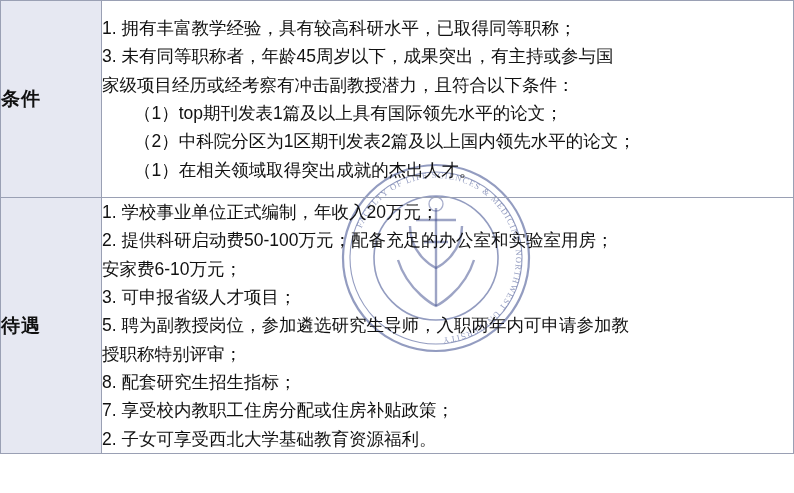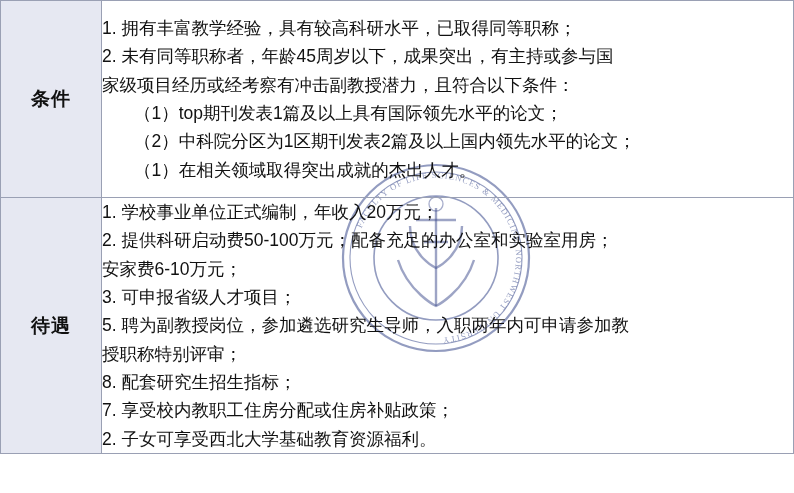--- a/index.html
+++ b/index.html
@@ -27,21 +27,21 @@
     z-index: 2;
   }
   table.info-table td {
     border: 1px solid #9aa0b4;
     vertical-align: middle;
     padding: 0;
   }
   td.label-cell {
     width: 100px;
     background: #e6e8f2;
-    text-align: center;
+    text-align: left;
     font-weight: bold;
     font-size: 19px;
     color: #111111;
     letter-spacing: 1px;
   }
   td.content-cell {
     background: transparent;
     padding: 6px 10px 8px 12px;
   }
   .line {
@@ -98,21 +98,21 @@
       </g>
     </svg>
   </div>
 
   <table class="info-table">
     <tbody>
       <tr class="row-cond">
         <td class="label-cell">条件</td>
         <td class="content-cell">
           <div class="line">1. 拥有丰富教学经验，具有较高科研水平，已取得同等职称；</div>
-          <div class="line">2. 未有同等职称者，年龄45周岁以下，成果突出，有主持或参与国</div>
+          <div class="line">3. 未有同等职称者，年龄45周岁以下，成果突出，有主持或参与国</div>
           <div class="line">家级项目经历或经考察有冲击副教授潜力，且符合以下条件：</div>
           <div class="line indent1">（1）top期刊发表1篇及以上具有国际领先水平的论文；</div>
           <div class="line indent1">（2）中科院分区为1区期刊发表2篇及以上国内领先水平的论文；</div>
           <div class="line indent1">（1）在相关领域取得突出成就的杰出人才。</div>
         </td>
       </tr>
       <tr class="row-benefits">
         <td class="label-cell">待遇</td>
         <td class="content-cell">
           <div class="line">1. 学校事业单位正式编制，年收入20万元；</div>

